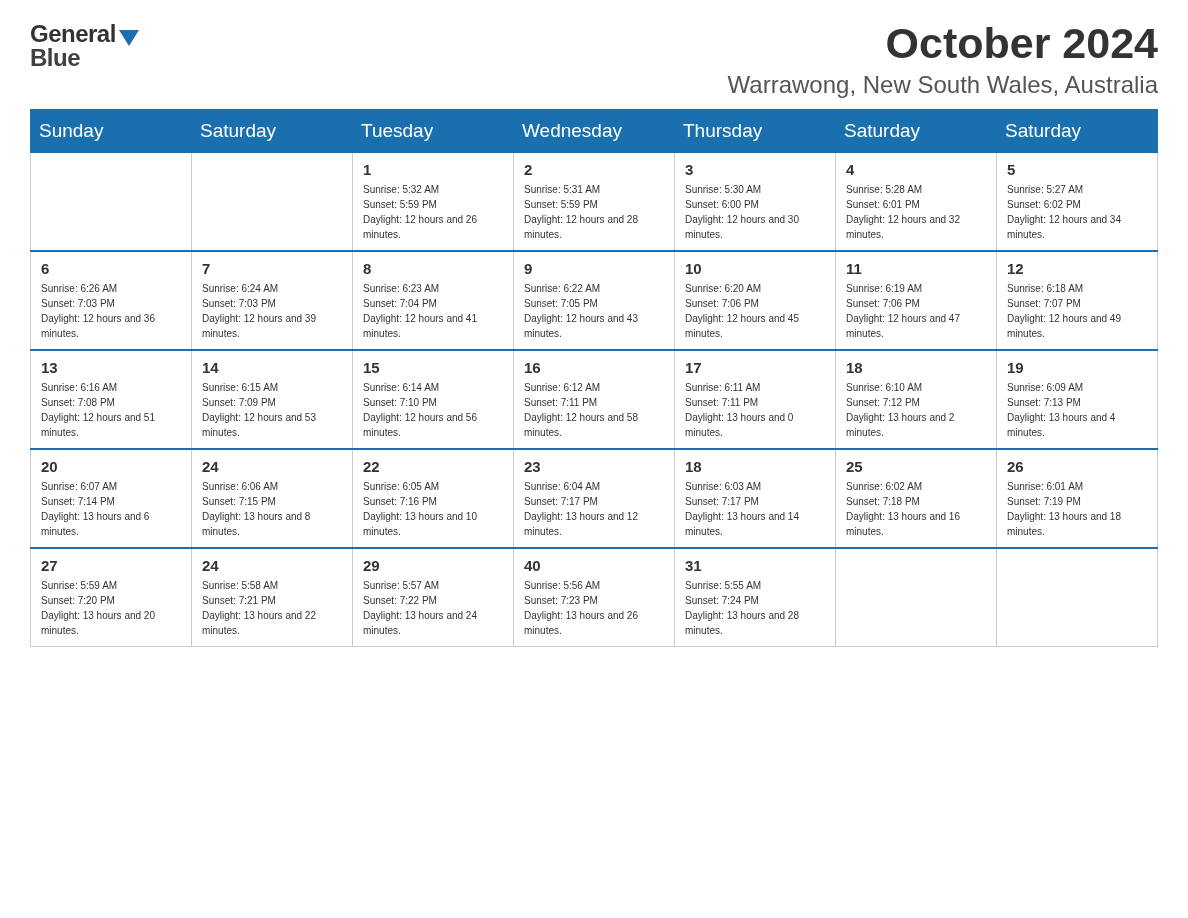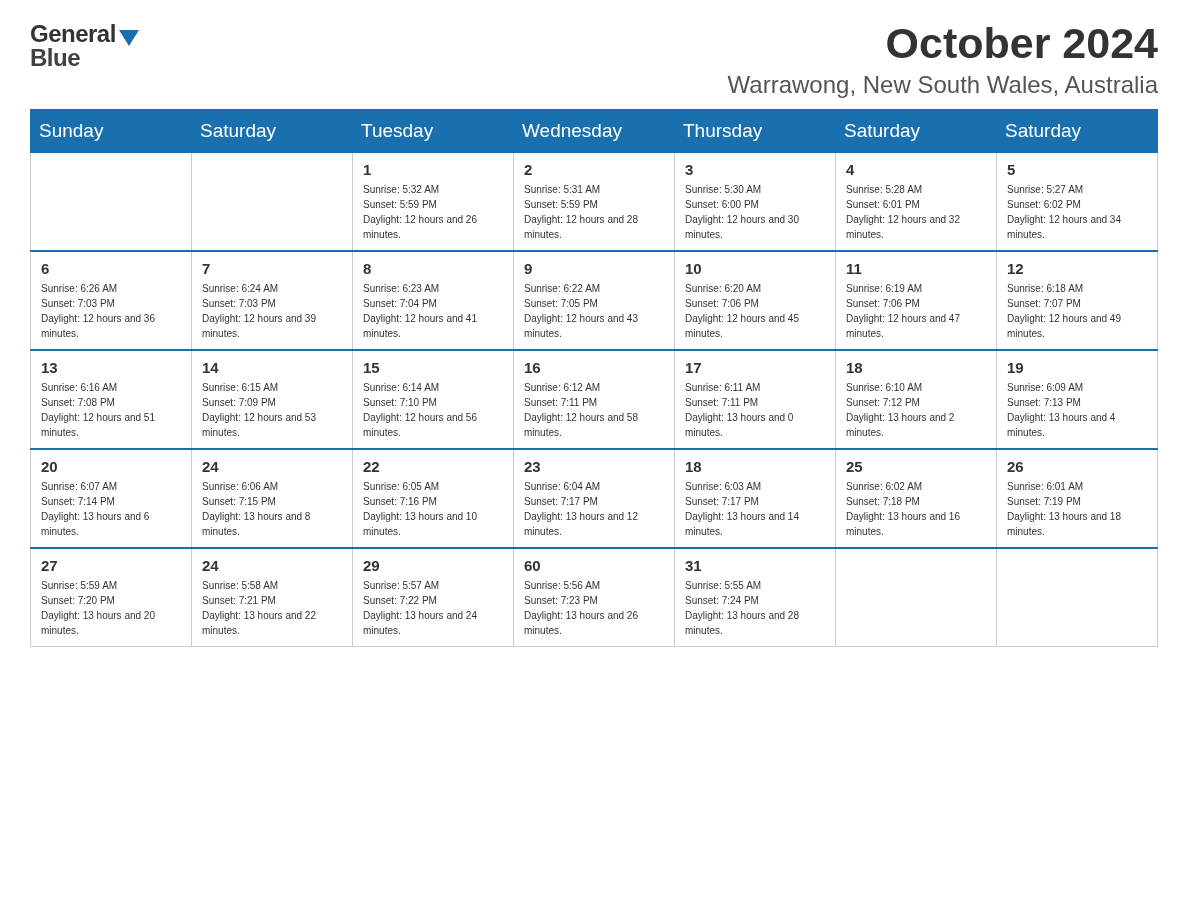--- a/index.html
+++ b/index.html
@@ -256,21 +256,21 @@
         </td>
         <td>
           <span class="day-number">24</span>
           <div class="day-info">Sunrise: 5:58 AM<br>Sunset: 7:21 PM<br>Daylight: 13 hours and 22 minutes.</div>
         </td>
         <td>
           <span class="day-number">29</span>
           <div class="day-info">Sunrise: 5:57 AM<br>Sunset: 7:22 PM<br>Daylight: 13 hours and 24 minutes.</div>
         </td>
         <td>
-          <span class="day-number">60</span>
+          <span class="day-number">40</span>
           <div class="day-info">Sunrise: 5:56 AM<br>Sunset: 7:23 PM<br>Daylight: 13 hours and 26 minutes.</div>
         </td>
         <td>
           <span class="day-number">31</span>
           <div class="day-info">Sunrise: 5:55 AM<br>Sunset: 7:24 PM<br>Daylight: 13 hours and 28 minutes.</div>
         </td>
         <td class="empty-cell"></td>
         <td class="empty-cell"></td>
       </tr>
     </tbody>

